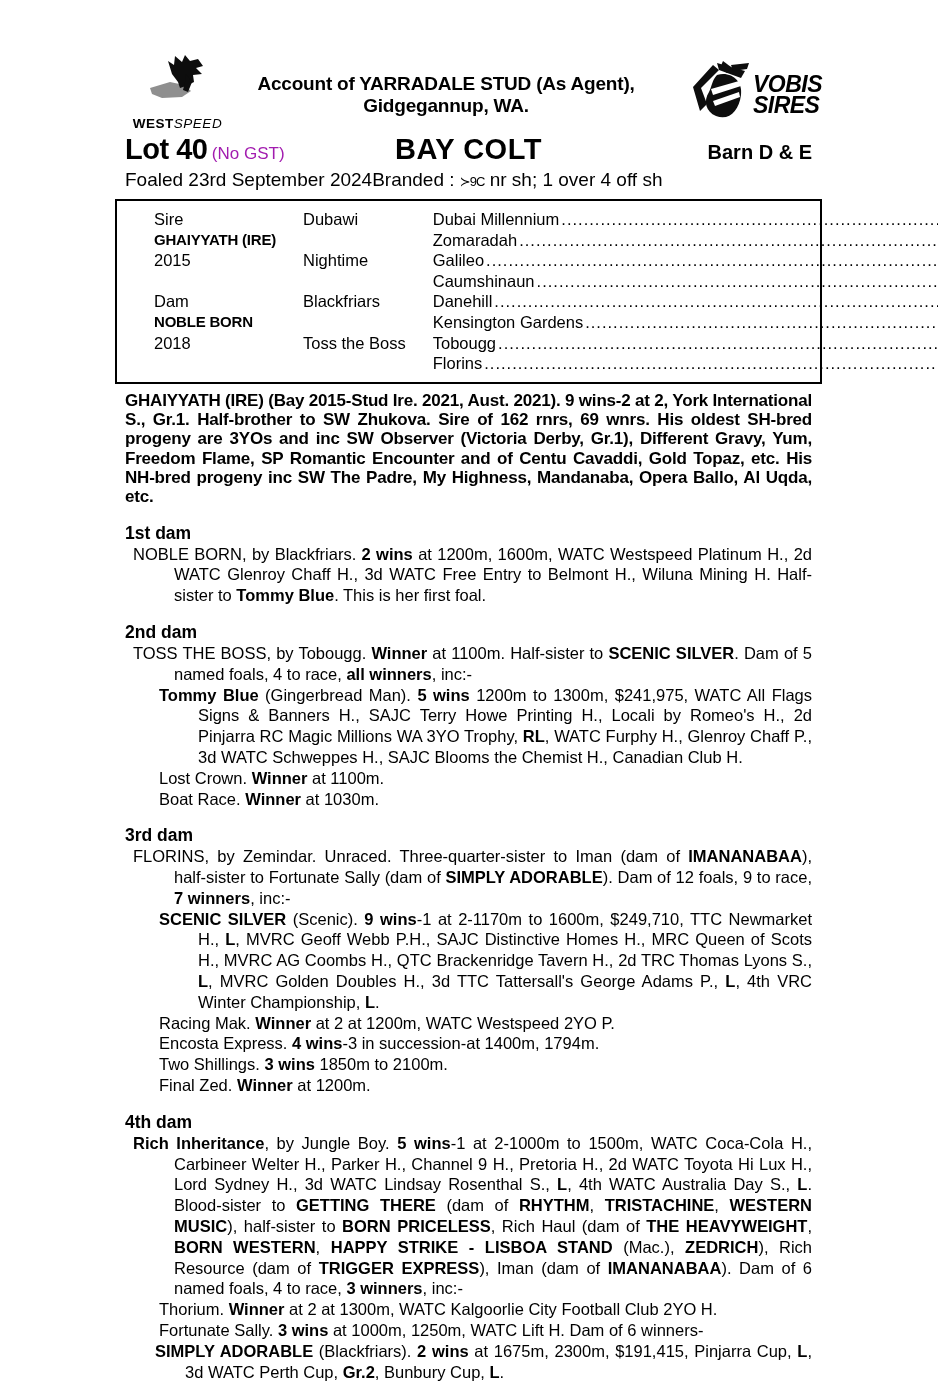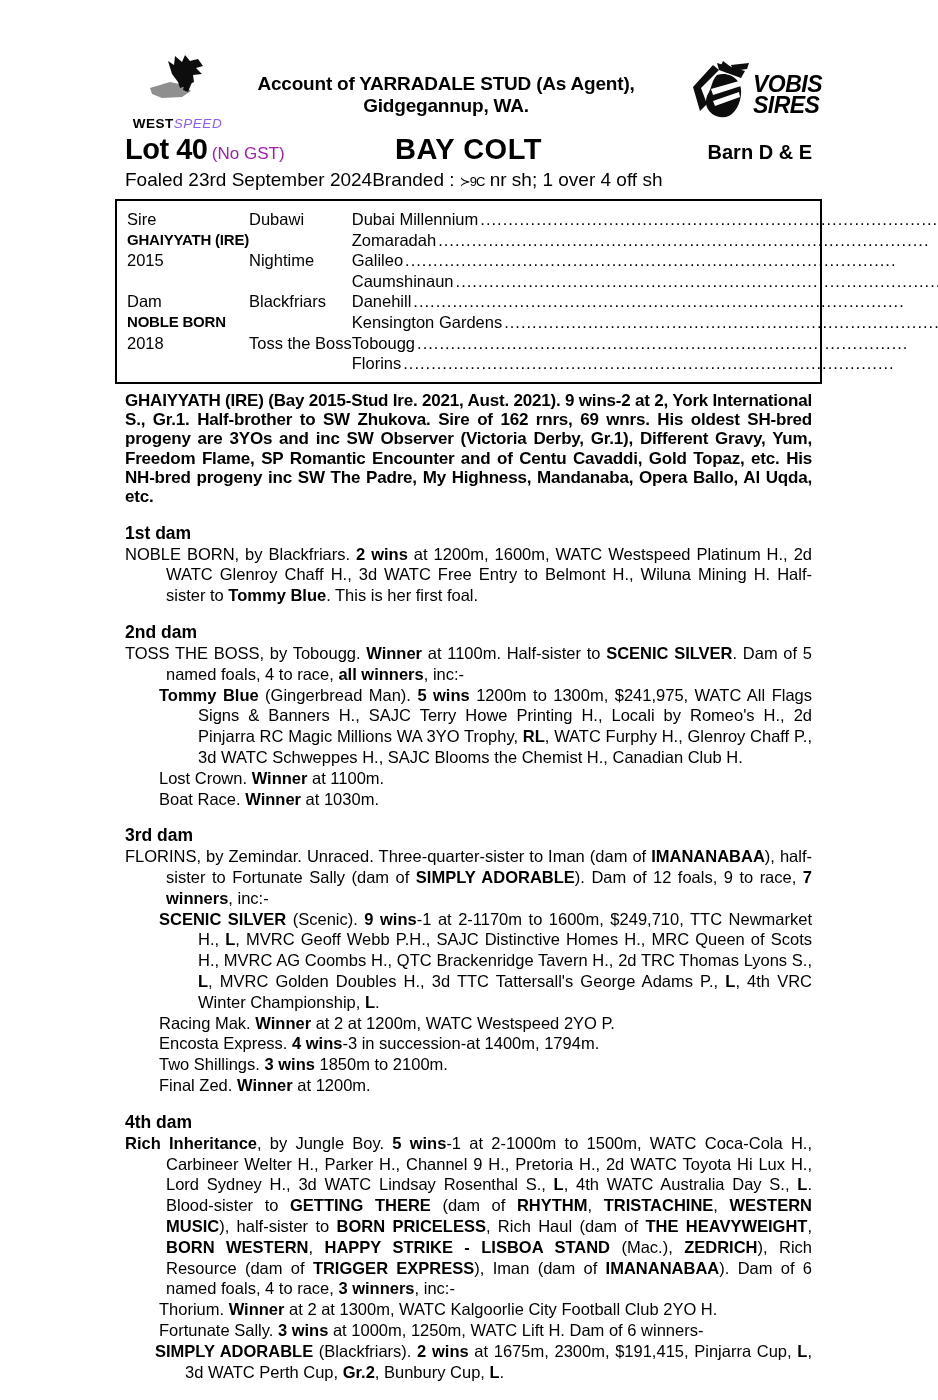--- a/index.html
+++ b/index.html
@@ -10,60 +10,60 @@
     color:#000; position:relative;
   }
   .page { padding:52px 116px 0 115px; }
   .inset { margin-left:10px; margin-right:10px; }
 
   
   .hdr-row { display:flex; align-items:flex-end; margin-left:10px; }
   .ws-logo { width:105px; text-align:center; flex:0 0 auto; }
   .ws-text { font-size:13.5px; letter-spacing:.5px; margin-top:-2px; }
   .ws-text .ws-b { font-weight:bold; }
-  .ws-text .ws-i { font-style:italic; color:#8b5cf6; }
+  .ws-text .ws-i { font-style:italic; color:#000000; }
   .account { flex:1; text-align:center; font-weight:bold; font-size:19px; letter-spacing:-.2px; padding-bottom:14px; }
   .vobis { width:160px; flex:0 0 auto; display:flex; align-items:center; justify-content:flex-end; }
   .vb-text { font-weight:bold; font-style:italic; font-size:23px; line-height:21px; letter-spacing:-.5px; }
 
   .lot-row { display:flex; align-items:baseline; margin-top:2px; }
   .lot-left { width:230px; }
   .lot { font-size:29px; font-weight:bold; letter-spacing:-.5px; }
   .gst { font-size:17px; color:#a21caf; }
   .title { flex:1; text-align:center; font-size:29px; font-weight:bold; letter-spacing:.5px; }
   .barn { width:230px; text-align:right; font-size:20px; font-weight:bold; }
 
   .sub-row { display:flex; justify-content:flex-start; align-items:baseline; margin-top:3px; font-size:19px; }
   .branded .mark { font-size:13px; letter-spacing:-1px; }
 
   
   .ped-table {
     border:2px solid #000; margin-top:8px; display:flex;
     padding:8px 10px 8px 10px; font-size:16.5px;
   }
-  .ped-table .col { display:flex; flex-direction:column; }
+  .ped-table .col { display:flex; flex-direction:column;margin-left:27px; }
   .ped-table .r { height:20.6px; line-height:20.6px; white-space:nowrap; }
   .c1 { width:203px; }
   .c2 { width:182px; }
   .c3 { flex:1; }
   .big { font-weight:bold; font-size:15px; letter-spacing:-.2px; }
   .pair { display:flex; align-items:baseline; }
   .pair .dots { flex:1; overflow:hidden; white-space:nowrap; margin:0 2px; min-width:8px; }
   .pair .dots::before { content:"........................................................................................"; letter-spacing:1px; color:#000; }
 
   
   .sire-sum {
     font-weight:bold; text-align:justify; margin:7px 10px 0 10px;
     font-size:17px; line-height:19.3px; letter-spacing:-.2px;
   }
 
   
   .section { margin:16px 10px 0 10px; }
   .shead { font-weight:bold; font-size:17.5px; line-height:21px; }
-  .e { font-size:16.5px; line-height:20.8px; text-align:justify; }
+  .e { font-size:16.5px; line-height:20.8px; text-align:justify;margin-left:8px; }
   .bld { font-weight:bold; }
   .ind0 { padding-left:41px; text-indent:-41px; }
   .ind1 { margin-left:34px; padding-left:39px; text-indent:-39px; }
   .ind2 { margin-left:30px; padding-left:30px; text-indent:-30px; }
 </style>
 </head>
 <body>
 
 <div class="page">
 

